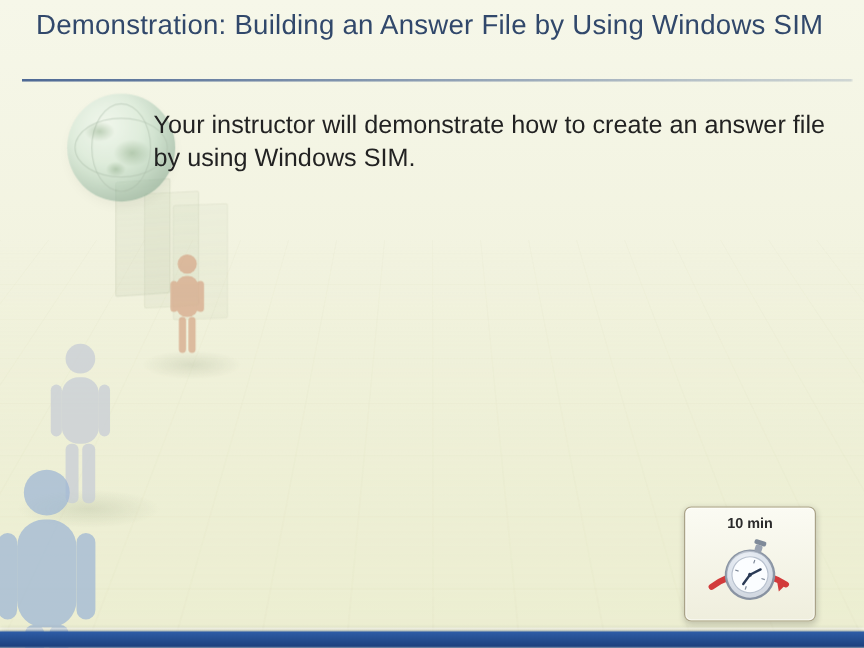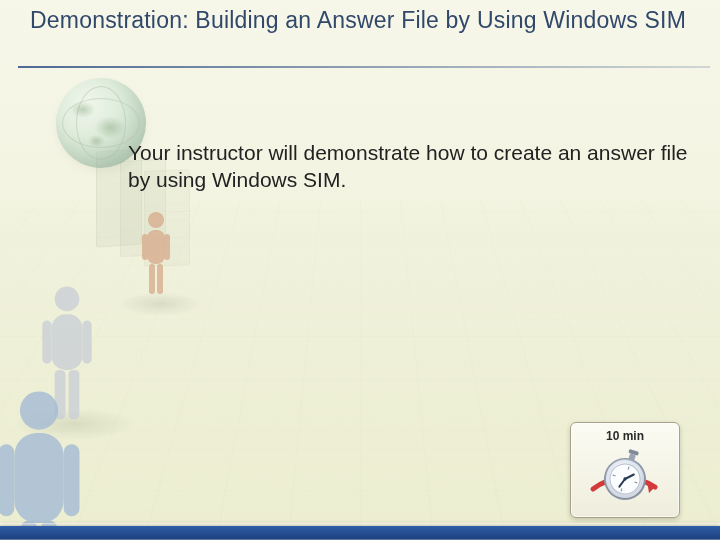--- a/index.html
+++ b/index.html
@@ -43,21 +43,20 @@
   }
   
   .body-text {
     position: absolute;
     left: 128px;
     right: 28px;
     top: 92px;
     color: #222;
     font-size: 21px;
     line-height: 1.28;
-    margin-top: 48px;
   }
   
   .globe {
     position: absolute;
     left: 56px; top: 78px;
     width: 90px; height: 90px;
     border-radius: 50%;
     background: radial-gradient(circle at 35% 30%, #eef7f2 0%, #cfe6d6 35%, #a9cdb6 60%, #8bb59b 80%, #6f9b80 100%);
     box-shadow: inset -8px -10px 18px rgba(0,0,0,0.12), 0 4px 10px rgba(0,0,0,0.08);
     opacity: 0.55;

